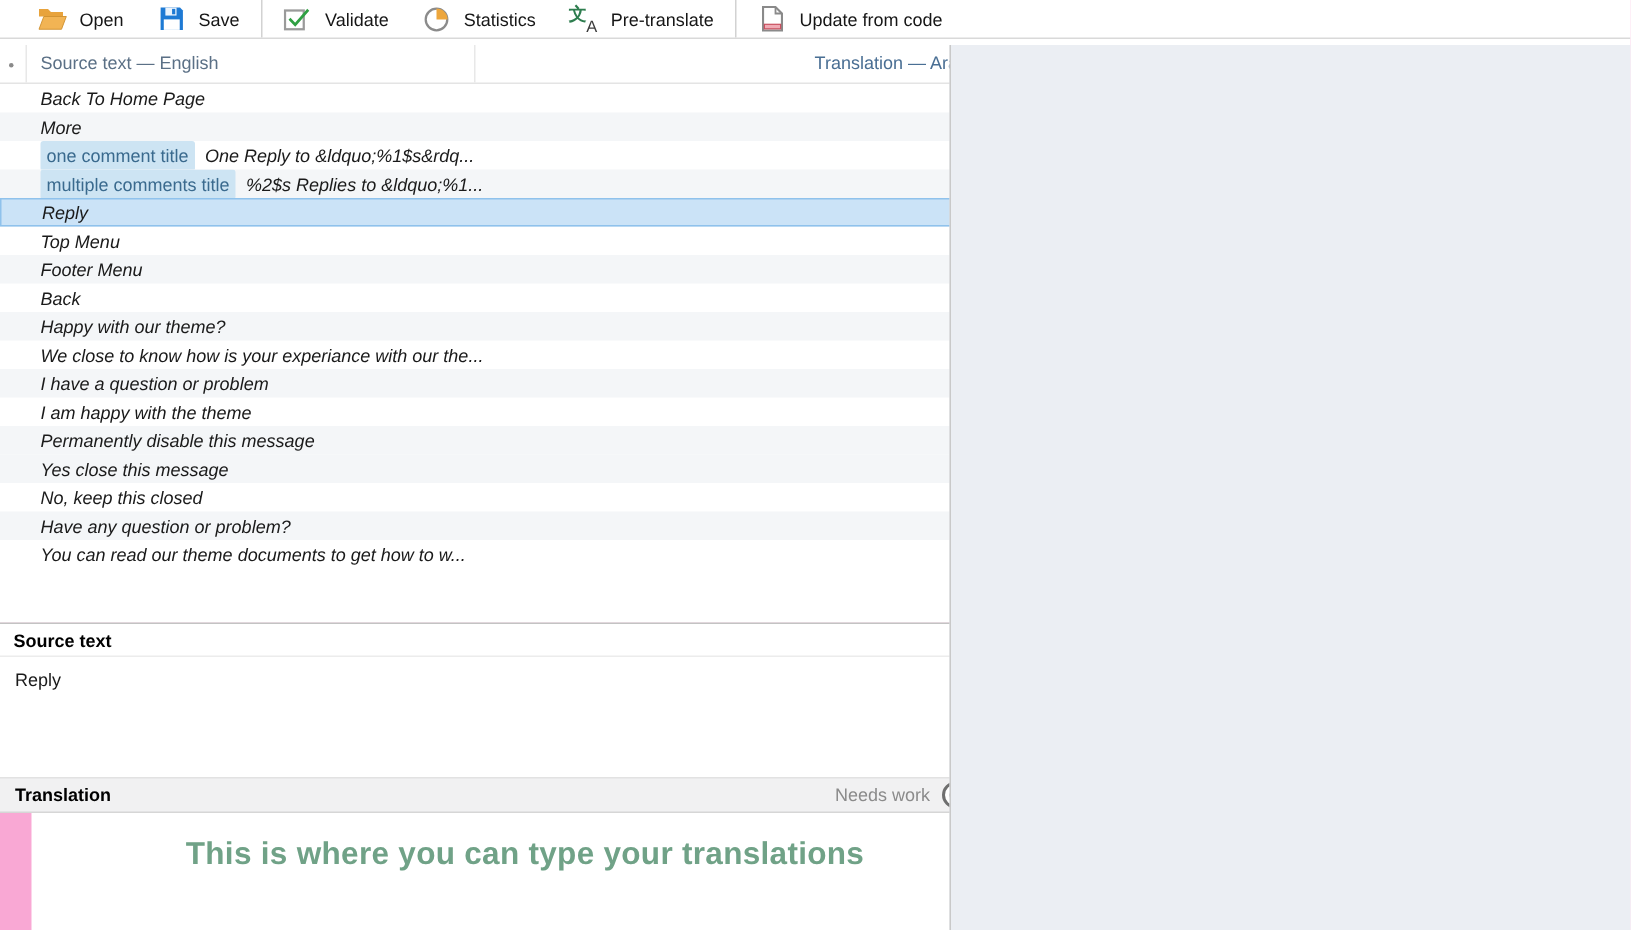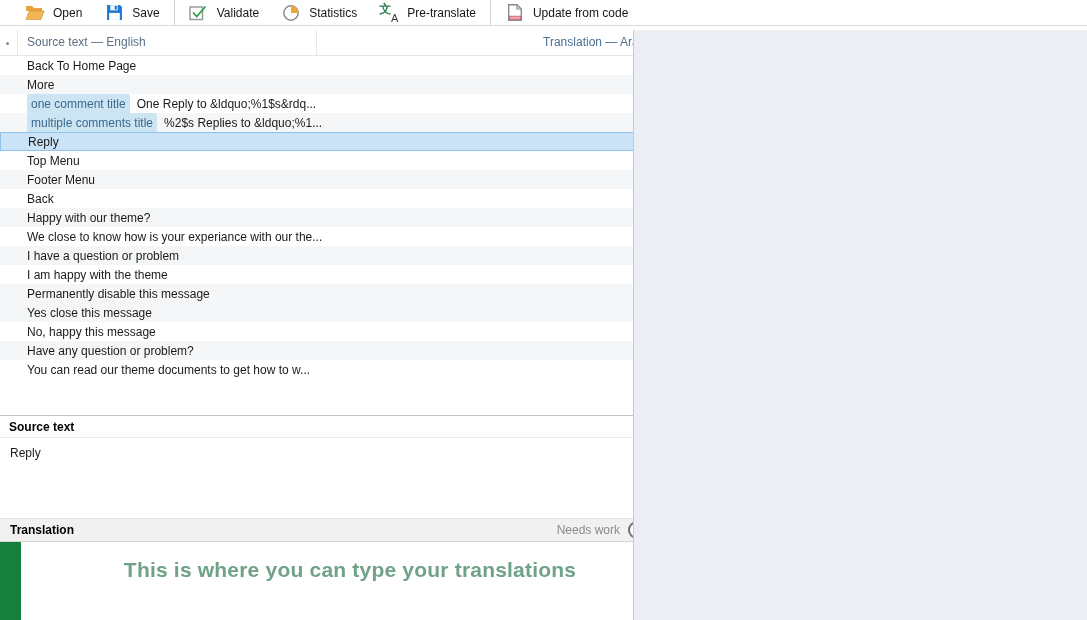--- a/index.html
+++ b/index.html
@@ -12,41 +12,41 @@
   .tb-btn { display:flex; align-items:center; gap:8px; padding:0 11px; height:28px; cursor:default; }
   .tb-label { font-size:12px; color:#161616; white-space:nowrap; }
   .tb-sep { width:1px; height:25px; background:#d2d2d2; margin:0 3px; }
   .tb-icon { display:inline-flex; align-items:center; justify-content:center; width:20px; height:20px; }
   .pretrans-glyph { position:relative; width:20px; height:20px; }
   .pretrans-glyph .zh { position:absolute; left:0; top:-2px; color:#2e7d4f; font-size:12px; font-weight:bold; }
   .pretrans-glyph .en { position:absolute; right:1px; bottom:-1px; color:#3c3c3c; font-size:11px; }
 
   
   .main { position:absolute; top:30px; left:0; right:0; bottom:0; }
-  .left-col { position:absolute; left:0; top:0; width:679px; height:100%; background:#15803d; }
+  .left-col { position:absolute; left:0; top:0; width:679px; height:100%; background:#f9a8d4; }
   .sidebar { position:absolute; left:633px; right:0; top:0; bottom:0;
     background:var(--sidebar-bg,#ebeef3); border-left:1px solid #c9c9c9; }
 
   
   .list-wrap { position:absolute; top:0; left:0; right:0; height:385px; background:#fff; }
   .list-header { position:absolute; top:0; left:0; right:18px; height:26px;
     display:flex; border-bottom:1px solid #e4e4e4; background:#fff; }
   .hdr-id { width:18px; border-right:1px solid #e8e8e8; position:relative; }
   .hdr-id .dot { position:absolute; left:6px; top:12px; width:3px; height:3px; border-radius:50%; background:#8a8a8a; }
   .hdr-source { width:299px; line-height:25px; padding-left:9px; color:#5b7086;
     border-right:1px solid #e8e8e8; white-space:nowrap; overflow:hidden; }
   .hdr-trans { flex:1; line-height:25px; text-align:right; padding-right:7px; color:#4a6f94; white-space:nowrap; }
 
   .rows { position:absolute; top:26px; bottom:0; left:0; right:18px; overflow:hidden; }
   .row { height:19px; line-height:18px; padding-left:27px; white-space:nowrap; overflow:hidden; display:flex; align-items:center; }
   .row.striped { background:#f4f6f8; }
   .row.selected { background:var(--selection-bg,#cbe3f7); border:1px solid var(--selection-border,#8fc2ec); line-height:16px; }
   .ctx-tag { background:var(--context-tag-bg,#cde4f3); color:var(--context-tag-text,#3a6a8e);
     padding:1px 4px; margin-right:7px; border-radius:2px; font-size:12px; flex:none; }
-  .row-text { font-size:12px; color:#1a1a1a; }
+  .row-text { font-size:12px; color:#1a1a1a;font-style:italic; }
 
   
   .vscroll { position:absolute; top:0; right:1px; width:17px; bottom:0; background:#f4f4f4; }
   .sb-btn { position:absolute; left:0; width:17px; height:17px; display:flex; align-items:center; justify-content:center; }
   .sb-up { top:0; } .sb-down { bottom:0; }
   .sb-thumb { position:absolute; left:1px; right:1px; top:21px; height:33px; background:#c9c9c9; }
 
   
   .src-header { position:absolute; top:385px; left:0; right:0; height:23px; background:#fff;
     border-top:1px solid #c3c3c3; border-bottom:1px solid #ececec;
@@ -181,21 +181,21 @@
           <div class="row">
             <span class="row-text">I am happy with the theme</span>
           </div>
           <div class="row striped">
             <span class="row-text">Permanently disable this message</span>
           </div>
           <div class="row striped">
             <span class="row-text">Yes close this message</span>
           </div>
           <div class="row">
-            <span class="row-text">No, happy this message</span>
+            <span class="row-text">No, keep this closed</span>
           </div>
           <div class="row striped">
             <span class="row-text">Have any question or problem?</span>
           </div>
           <div class="row">
             <span class="row-text">You can read our theme documents to get how to w...</span>
           </div>
         </div>
       <div class="vscroll">
         <div class="sb-btn sb-up">

